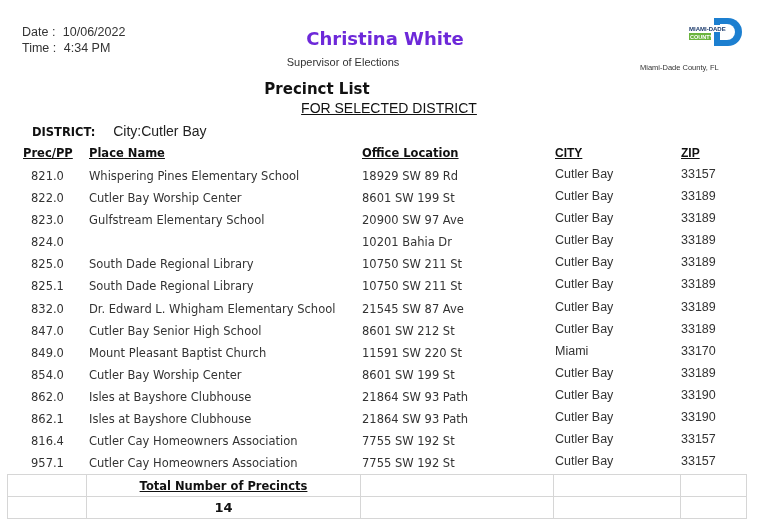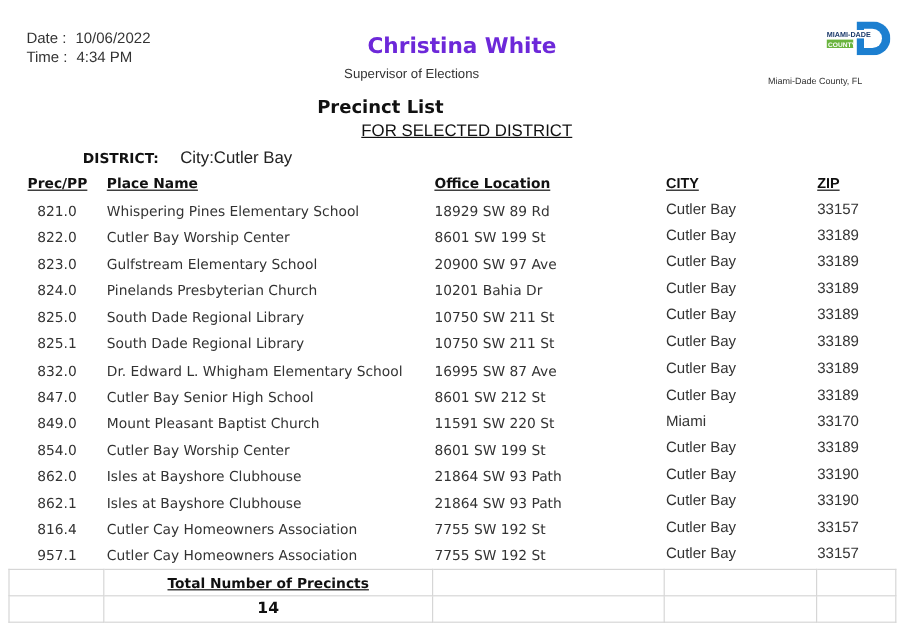--- a/index.html
+++ b/index.html
@@ -27,21 +27,21 @@
     }
     .report-sub {
       left: 0; width: 760px; top: 100px; text-align: center;
       font-family: "Liberation Sans", sans-serif; font-size: 14px; color: #111; text-decoration: underline;
       padding-left: 18px; box-sizing: border-box;
     }
     .logo {
       left: 684px; top: 18px; width: 58px; height: 28px;
     }
     .county { left: 640px; top: 63px; width: 134px; font-family: "Liberation Sans", sans-serif; font-size: 7.5px; color: #333; }
-    .district { left: 32px; top: 123px; font-size: 12px; margin-left: 37px; }
+    .district { left: 32px; top: 123px; font-size: 12px; }
     .district .k { font-weight: bold; font-family: "DejaVu Sans", sans-serif; font-size: 11.5px; color: #111; }
     .district .v { font-family: "Liberation Sans", sans-serif; font-size: 14px; margin-left: 14px; color: #222; }
 
     .hdr { top: 146px; font-weight: bold; font-size: 11.5px; text-decoration: underline; color: #111; }
     .hdr.sans { font-family: "Liberation Sans", sans-serif; font-size: 12px; }
     .col-prec { left: 23px; }
     .col-place { left: 89px; text-align: right; }
     .col-office { left: 362px; }
     .col-city { left: 555px; }
     .col-zip { left: 681px; }
@@ -123,21 +123,20 @@
   </div>
   <div class="row">
     <span class="prec">823.0</span>
     <span class="place">Gulfstream Elementary School</span>
     <span class="office">20900 SW 97 Ave</span>
     <span class="city">Cutler Bay</span>
     <span class="zip">33189</span>
   </div>
   <div class="row">
     <span class="prec">824.0</span>
-    <span class="place">Pinelands Presbyterian Church</span>
     <span class="office">10201 Bahia Dr</span>
     <span class="city">Cutler Bay</span>
     <span class="zip">33189</span>
   </div>
   <div class="row">
     <span class="prec">825.0</span>
     <span class="place">South Dade Regional Library</span>
     <span class="office">10750 SW 211 St</span>
     <span class="city">Cutler Bay</span>
     <span class="zip">33189</span>
@@ -145,21 +144,21 @@
   <div class="row">
     <span class="prec">825.1</span>
     <span class="place">South Dade Regional Library</span>
     <span class="office">10750 SW 211 St</span>
     <span class="city">Cutler Bay</span>
     <span class="zip">33189</span>
   </div>
   <div class="row">
     <span class="prec">832.0</span>
     <span class="place">Dr. Edward L. Whigham Elementary School</span>
-    <span class="office">16995 SW 87 Ave</span>
+    <span class="office">21545 SW 87 Ave</span>
     <span class="city">Cutler Bay</span>
     <span class="zip">33189</span>
   </div>
   <div class="row">
     <span class="prec">847.0</span>
     <span class="place">Cutler Bay Senior High School</span>
     <span class="office">8601 SW 212 St</span>
     <span class="city">Cutler Bay</span>
     <span class="zip">33189</span>
   </div>

